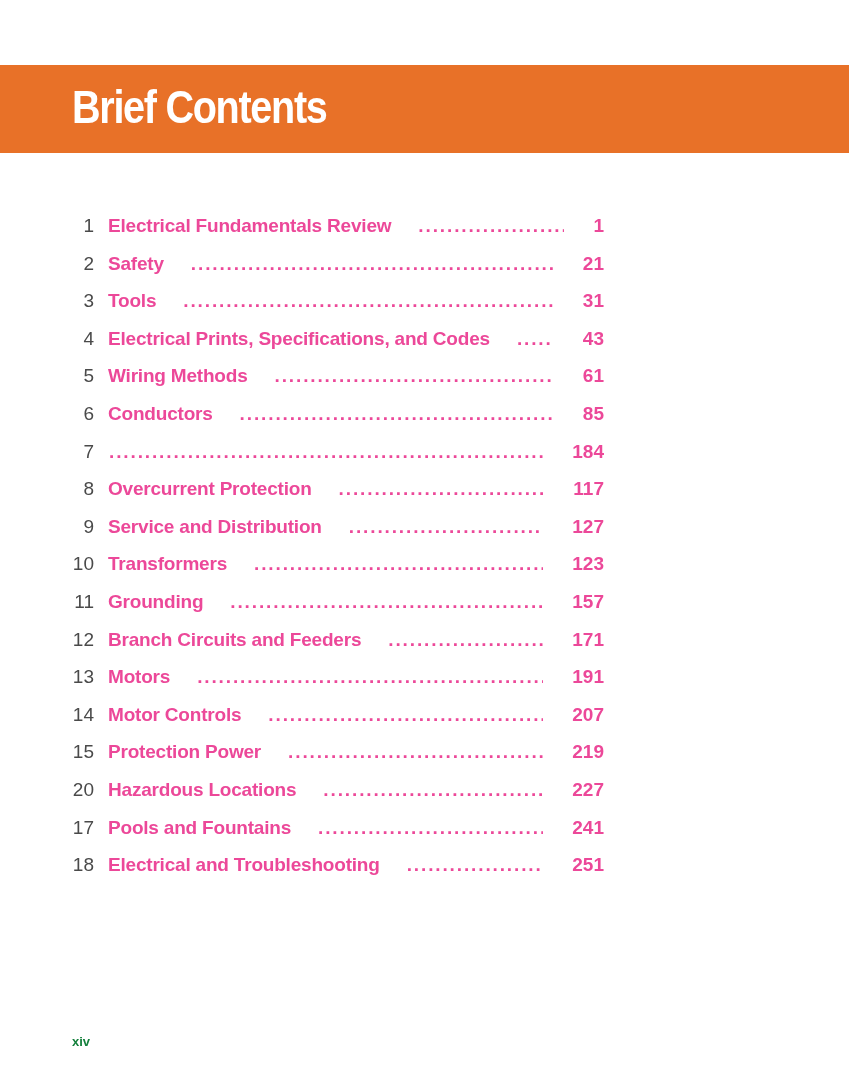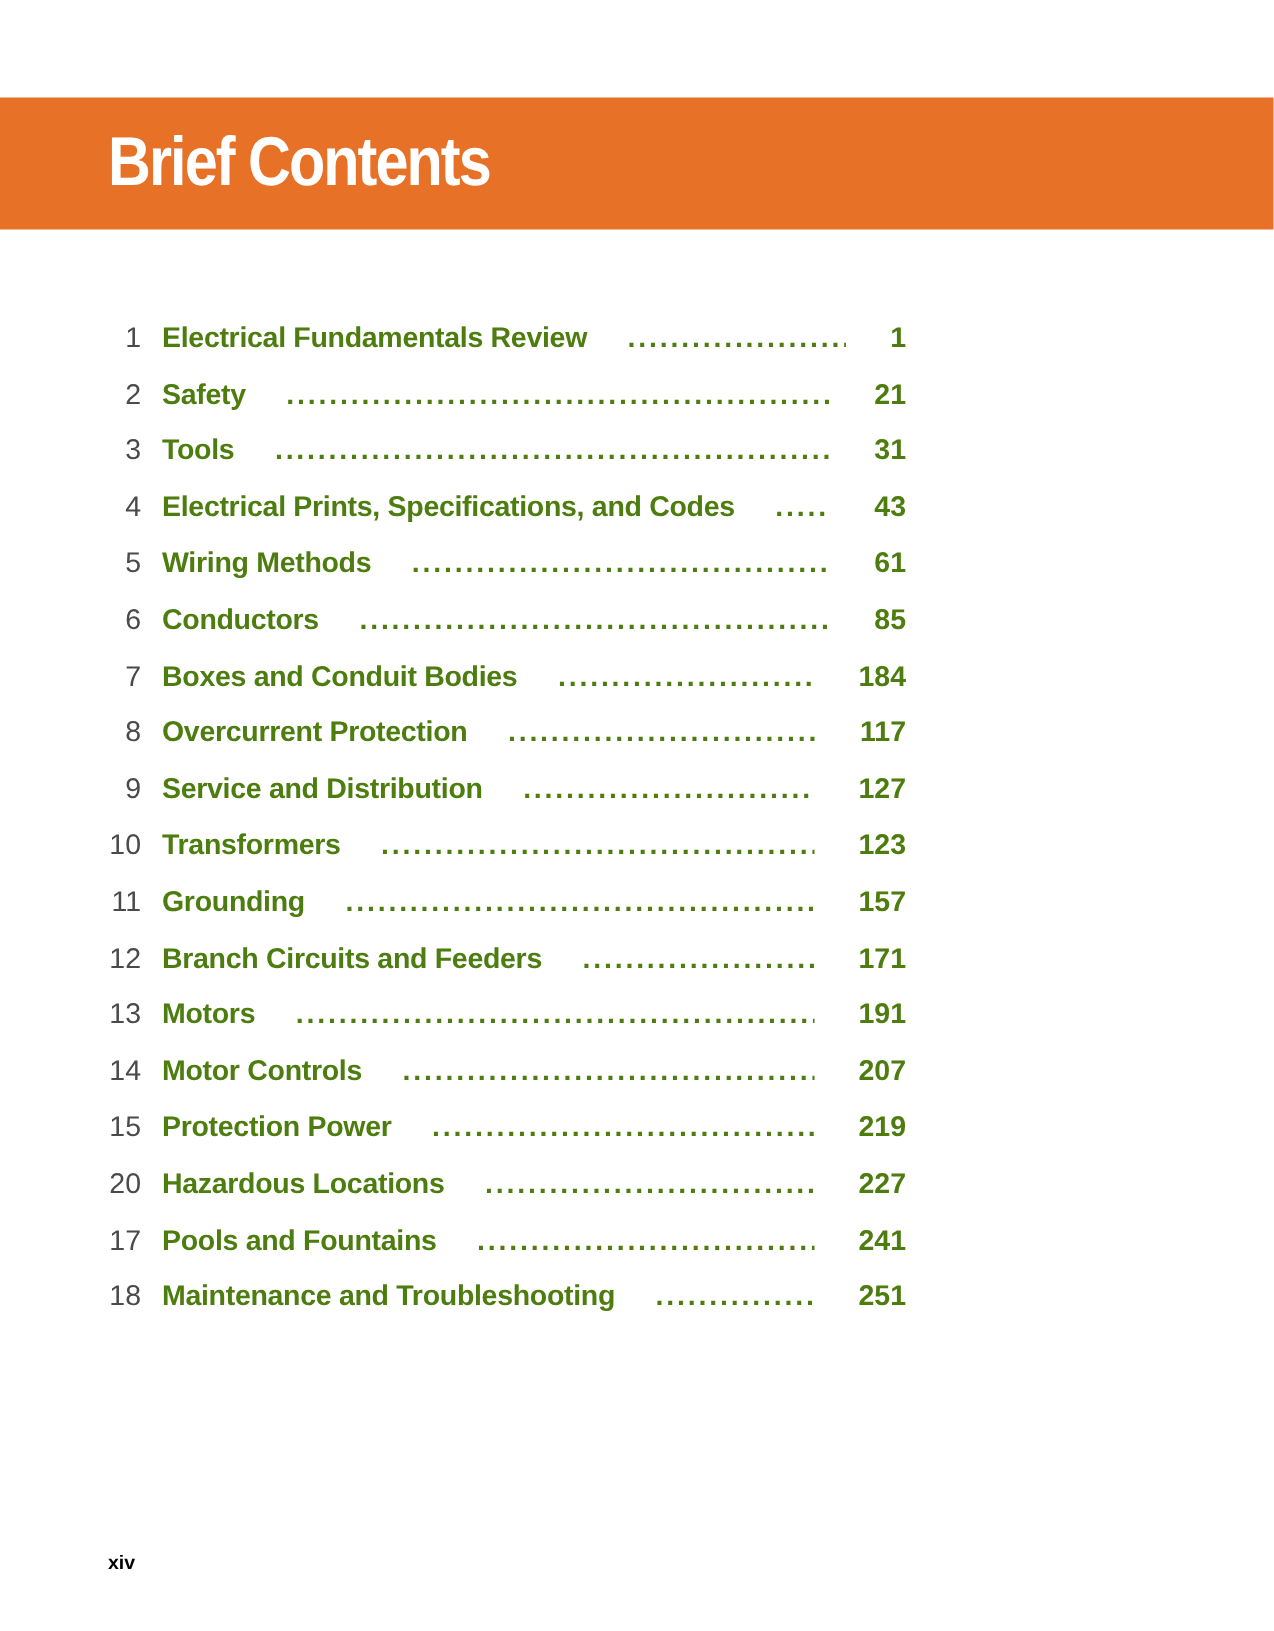--- a/index.html
+++ b/index.html
@@ -64,21 +64,21 @@
     }
     .toc-entry {
       position: absolute;
       left: 108px;
       top: 6px;
       width: 496px;
       display: flex;
       align-items: baseline;
       font-size: 19px;
       font-weight: bold;
-      color: #4d7c0f;
+      color: #ec4899;
       line-height: 24px;
       overflow: hidden;
       white-space: nowrap;
       gap: 26px;
     }
     .toc-title {
       flex: 0 0 auto;
       letter-spacing: -0.2px;
     }
     .toc-leader {
@@ -96,21 +96,21 @@
     .toc-page {
       flex: 0 0 auto;
       text-align: right;
     }
     .folio {
       position: absolute;
       left: 72px;
       top: 1034px;
       font-size: 13px;
       font-weight: bold;
-      color: #000000;
+      color: #15803d;
     }
   </style>
 </head>
 <body>
 
 <div class="header-band">
   <h1 class="header-title">Brief Contents</h1>
 </div>
 
 <ol class="toc">
@@ -158,21 +158,20 @@
     <span class="toc-num">6</span>
     <span class="toc-entry">
       <span class="toc-title">Conductors</span>
       <span class="toc-leader"></span>
       <span class="toc-page">85</span>
     </span>
   </li>
   <li class="toc-row">
     <span class="toc-num">7</span>
     <span class="toc-entry">
-      <span class="toc-title">Boxes and Conduit Bodies</span>
       <span class="toc-leader"></span>
       <span class="toc-page">184</span>
     </span>
   </li>
   <li class="toc-row">
     <span class="toc-num">8</span>
     <span class="toc-entry">
       <span class="toc-title">Overcurrent Protection</span>
       <span class="toc-leader"></span>
       <span class="toc-page">117</span>
@@ -246,20 +245,20 @@
     <span class="toc-num">17</span>
     <span class="toc-entry">
       <span class="toc-title">Pools and Fountains</span>
       <span class="toc-leader"></span>
       <span class="toc-page">241</span>
     </span>
   </li>
   <li class="toc-row">
     <span class="toc-num">18</span>
     <span class="toc-entry">
-      <span class="toc-title">Maintenance and Troubleshooting</span>
+      <span class="toc-title">Electrical and Troubleshooting</span>
       <span class="toc-leader"></span>
       <span class="toc-page">251</span>
     </span>
   </li>
 </ol>
 
 <div class="folio">xiv</div>
 
 </body></html>

